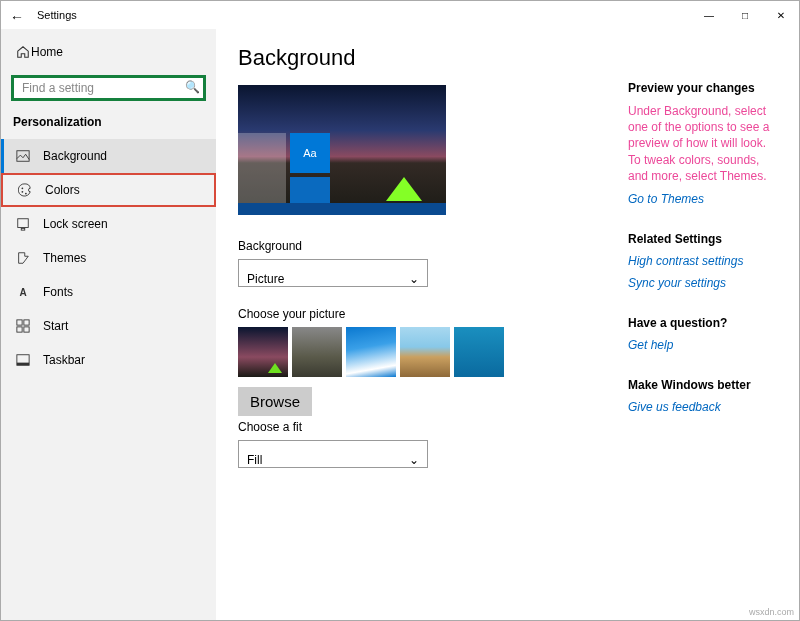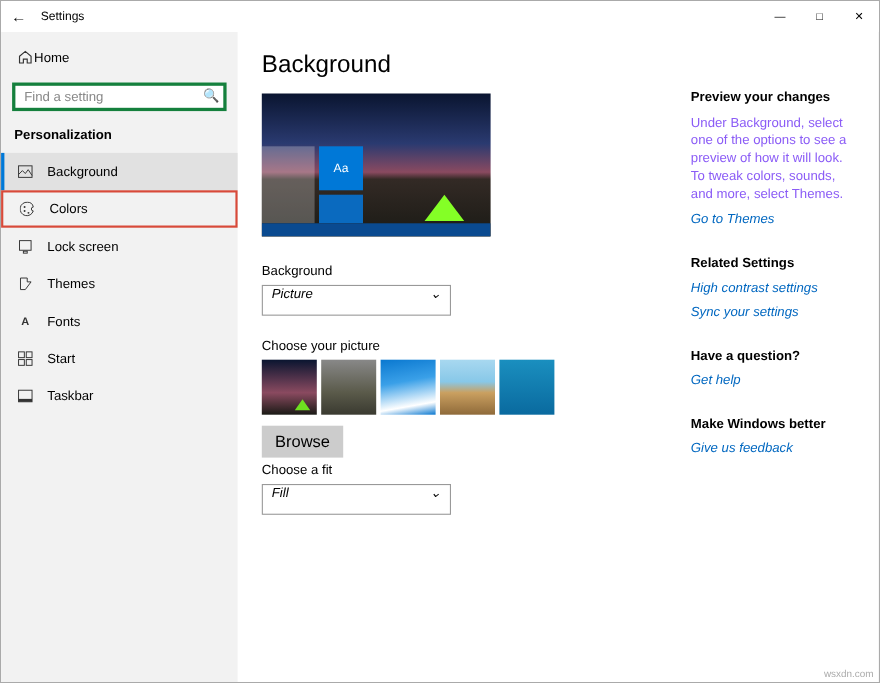--- a/index.html
+++ b/index.html
@@ -27,34 +27,34 @@
 .main { flex: 1; padding: 16px 20px 20px 22px; display: flex; gap: 30px; overflow: auto; }
 .primary { flex: 0 0 360px; }
 h1 { font-weight: 300; font-size: 22px; margin-bottom: 14px; }
 .preview { width: 208px; height: 130px; position: relative; overflow: hidden; background: linear-gradient(to bottom, #0a1530 0%, #2a3a70 35%, #8a4a60 55%, #332a25 60%, #1a1a15 100%); margin-bottom: 24px; }
 .preview .taskbar { position: absolute; left: 0; right: 0; bottom: 0; height: 12px; background: #0a4a90; }
 .preview .whiteblock { position: absolute; left: 0; top: 48px; width: 48px; height: 70px; background: rgba(255,255,255,0.25); }
 .preview .sample { position: absolute; left: 52px; top: 48px; width: 40px; height: 40px; background: #0078d7; color: #fff; display: flex; align-items: center; justify-content: center; font-size: 11px; }
 .preview .tile2 { position: absolute; left: 52px; top: 92px; width: 40px; height: 26px; background: #0a6abf; }
 .preview .tent { position: absolute; right: 24px; bottom: 14px; width: 0; height: 0; border-left: 18px solid transparent; border-right: 18px solid transparent; border-bottom: 24px solid #6ee020; filter: brightness(1.2); }
 .label { font-size: 12px; margin-bottom: 6px; }
-.select { width: 172px; height: 28px; border: 1px solid #999; display: flex; align-items: flex-start; justify-content: space-between; padding: 0 8px; font-size: 12px; margin-bottom: 20px; cursor: pointer; background: #fff; font-style: italic; }
+.select { width: 190px; height: 28px; border: 1px solid #999; display: flex; align-items: flex-end; justify-content: space-between; padding: 0 8px; font-size: 12px; margin-bottom: 20px; cursor: pointer; background: #fff; }
 .thumbs { display: flex; gap: 4px; margin-bottom: 10px; }
 .thumb { width: 50px; height: 50px; cursor: pointer; }
 .t1 { background: linear-gradient(to bottom, #0a1530 0%, #8a4a60 60%, #1a1a15 100%); position: relative; }
 .t1::after { content: ""; position: absolute; right: 6px; bottom: 4px; border-left: 7px solid transparent; border-right: 7px solid transparent; border-bottom: 10px solid #6ee020; }
 .t2 { background: linear-gradient(to bottom, #888 0%, #5a5a4a 60%, #3a3a30 100%); }
 .t3 { background: linear-gradient(170deg, #0a78d0 0%, #3aa0e8 40%, #fff 80%, #0a78d0 100%); }
 .t4 { background: linear-gradient(to bottom, #a8d8f0 0%, #88c8e8 40%, #caa060 60%, #8f6a3a 100%); }
 .t5 { background: linear-gradient(to bottom, #1a8fbf 0%, #0a6a9f 100%); }
 .browse { display: inline-block; padding: 6px 12px; background: #ccc; border: none; font-size: 15px; cursor: pointer; margin-bottom: 4px; }
 .secondary { flex: 1; padding-top: 36px; font-size: 12px; }
 .sec-block { margin-bottom: 26px; }
 .sec-title { font-weight: 600; margin-bottom: 8px; font-size: 12px; }
-.sec-text { color: #8b5cf6; margin-bottom: 8px; line-height: 1.35; }
+.sec-text { color: #ec4899; margin-bottom: 8px; line-height: 1.35; }
 .link { color: #0067c0; cursor: pointer; display: block; margin-bottom: 8px; font-style: italic; }
 .attribution { position: absolute; right: 6px; bottom: 4px; font-size: 9px; color: #aaa; }
 svg { display: block; }
 </style>
 </head>
 <body>
 
 <div class="window">
   <div class="titlebar">
     <div class="back">←</div>

